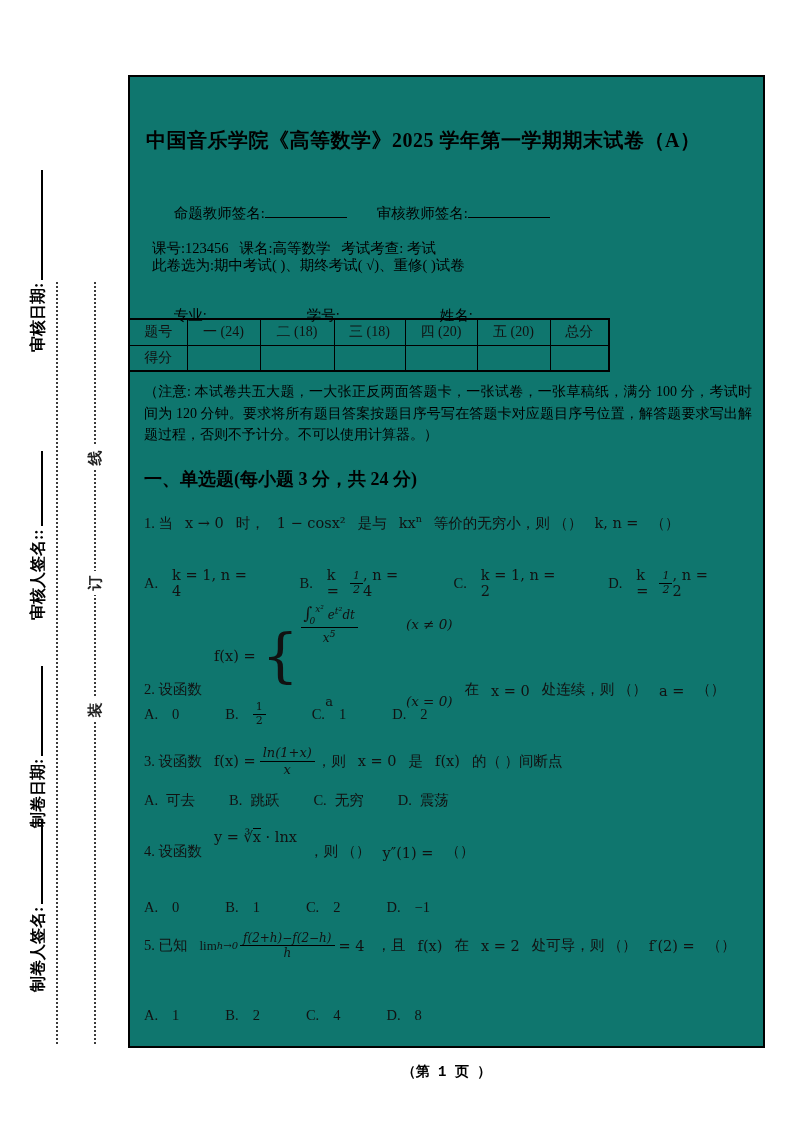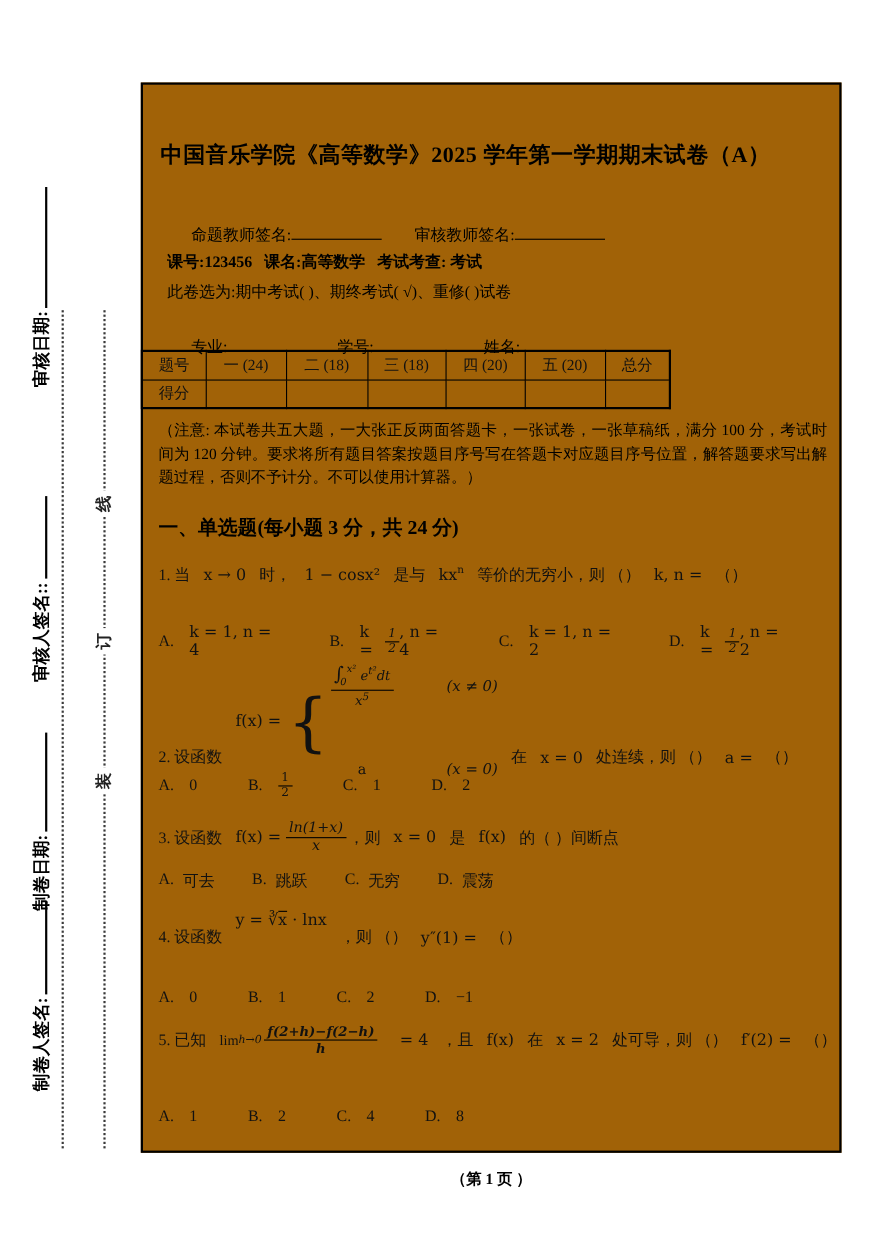--- a/index.html
+++ b/index.html
@@ -10,21 +10,21 @@
   
   .mlabel { position:absolute; transform-origin:0 0; transform:rotate(-90deg);
             white-space:nowrap; font-weight:bold; font-size:16px; color:#000; }
   .mblank { display:inline-block; border-bottom:2px solid #000; height:13px; margin-left:3px; }
   .dline  { position:absolute; top:282px; height:762px; width:0; border-left:2px dotted #3a3a3a; }
   .bchar  { position:absolute; width:24px; height:26px; line-height:26px; text-align:center;
             transform:rotate(-90deg); background:#fff; font-size:15px; font-weight:bold; color:#222; }
 
   
   .box { position:absolute; left:128px; top:75px; width:637px; height:973px;
-         border:2px solid #000; background:#a16207; }
+         border:2px solid #000; background:#0f766e; }
   .abs { position:absolute; }
   .title { top:50px; left:16px; width:608px; font-size:20px; font-weight:bold;
            letter-spacing:0.5px; color:#000; }
   .formline { font-size:14.5px; color:#000; white-space:pre; }
   .blank { display:inline-block; border-bottom:1px solid #000; height:14px; vertical-align:baseline; }
   .gap30 { display:inline-block; width:30px; }
   .gap22 { display:inline-block; width:22px; }
 
   table.score { border-collapse:collapse; font-size:14px; }
   table.score td { border:1px solid #000; text-align:center; height:26px; padding:0 4px; }
@@ -66,21 +66,21 @@
   sup.isup { font-size:9px; vertical-align:7px; }
   sub.isub { font-size:9px; vertical-align:-5px; margin-left:-3px; }
   sup.s { font-size:9.5px; }
 
   .limstk { display:inline-flex; flex-direction:row; align-items:center; line-height:1.05;
             font-size:13px; margin-right:2px; }
   .limstk .limsub { font-size:10px; font-family:"DejaVu Serif",serif; font-style:italic; }
   .radicand { border-top:1px solid #000; }
 
   .footer { position:absolute; top:1063px; left:128px; width:637px; text-align:center;
-            font-size:14px; font-weight:bold; color:#000; }
+            font-size:14px; font-weight:bold; color:#000;font-family:Liberation Mono, monospace; }
 </style>
 </head>
 <body>
 
 <div class="page">
 
   <div class="mlabel" style="left:28px; top:352px;">
     <span>审核日期:</span><span class="mblank" style="width:110px;"></span>
   </div>
   <div class="mlabel" style="left:28px; top:620px;">
@@ -100,21 +100,21 @@
   <span class="bchar" style="left:83px; top:697px;">装</span>
 
   <div class="box">
 
     <div class="abs title">中国音乐学院《高等数学》2025 学年第一学期期末试卷（A）</div>
 
     <div class="abs formline" style="top:110px; left:22px;">
       <span>命题教师签名:</span><span class="blank" style="width:82px;"></span><span class="gap30"></span><span>审核教师签名:</span><span class="blank" style="width:82px;"></span>
     </div>
 
-    <div class="abs formline" style="top:152px; left:22px;font-weight:bold;">课号:123456   课名:高等数学   考试考查: 考试</div>
+    <div class="abs formline" style="top:162px; left:22px;">课号:123456   课名:高等数学   考试考查: 考试</div>
 
     <div class="abs formline" style="top:179px; left:22px;">此卷选为:期中考试( )、期终考试( √)、重修( )试卷</div>
 
     <div class="abs formline" style="top:212px; left:22px;">
       <span>专业:</span><span class="blank" style="width:78px;"></span><span class="gap22"></span><span>学号:</span><span class="blank" style="width:78px;"></span><span class="gap22"></span><span>姓名:</span><span class="blank" style="width:72px;"></span>
     </div>
 
     <table class="score abs" style="top:241px; left:-2px;">
       <colgroup>
           <col style="width:58px">
@@ -291,21 +291,21 @@
           <span class="up">−1</span>
         </span>
     </div>
 
     <div class="abs qflex-center" style="top:854px; left:14px; font-size:14.5px; white-space:nowrap;">
       <span class="seg">5. 已知</span>
       <span class="limstk">
           <span class="up">lim</span>
           <span class="limsub">h→0</span>
         </span>
-      <span class="frac" style="font-size:12px; margin-right:20px;font-weight:bold;">
+      <span class="frac" style="font-size:12px; margin-right:4px;">
           <span class="fnum">f(2+h)−f(2−h)</span>
           <span>h</span>
         </span>
       <span class="seg math">= 4</span>
       <span class="seg">，且</span>
       <span class="seg math">f(x)</span>
       <span class="seg">在</span>
       <span class="seg math">x = 2</span>
       <span class="seg">处可导，则 （）</span>
       <span class="seg math">f′(2) =</span>

